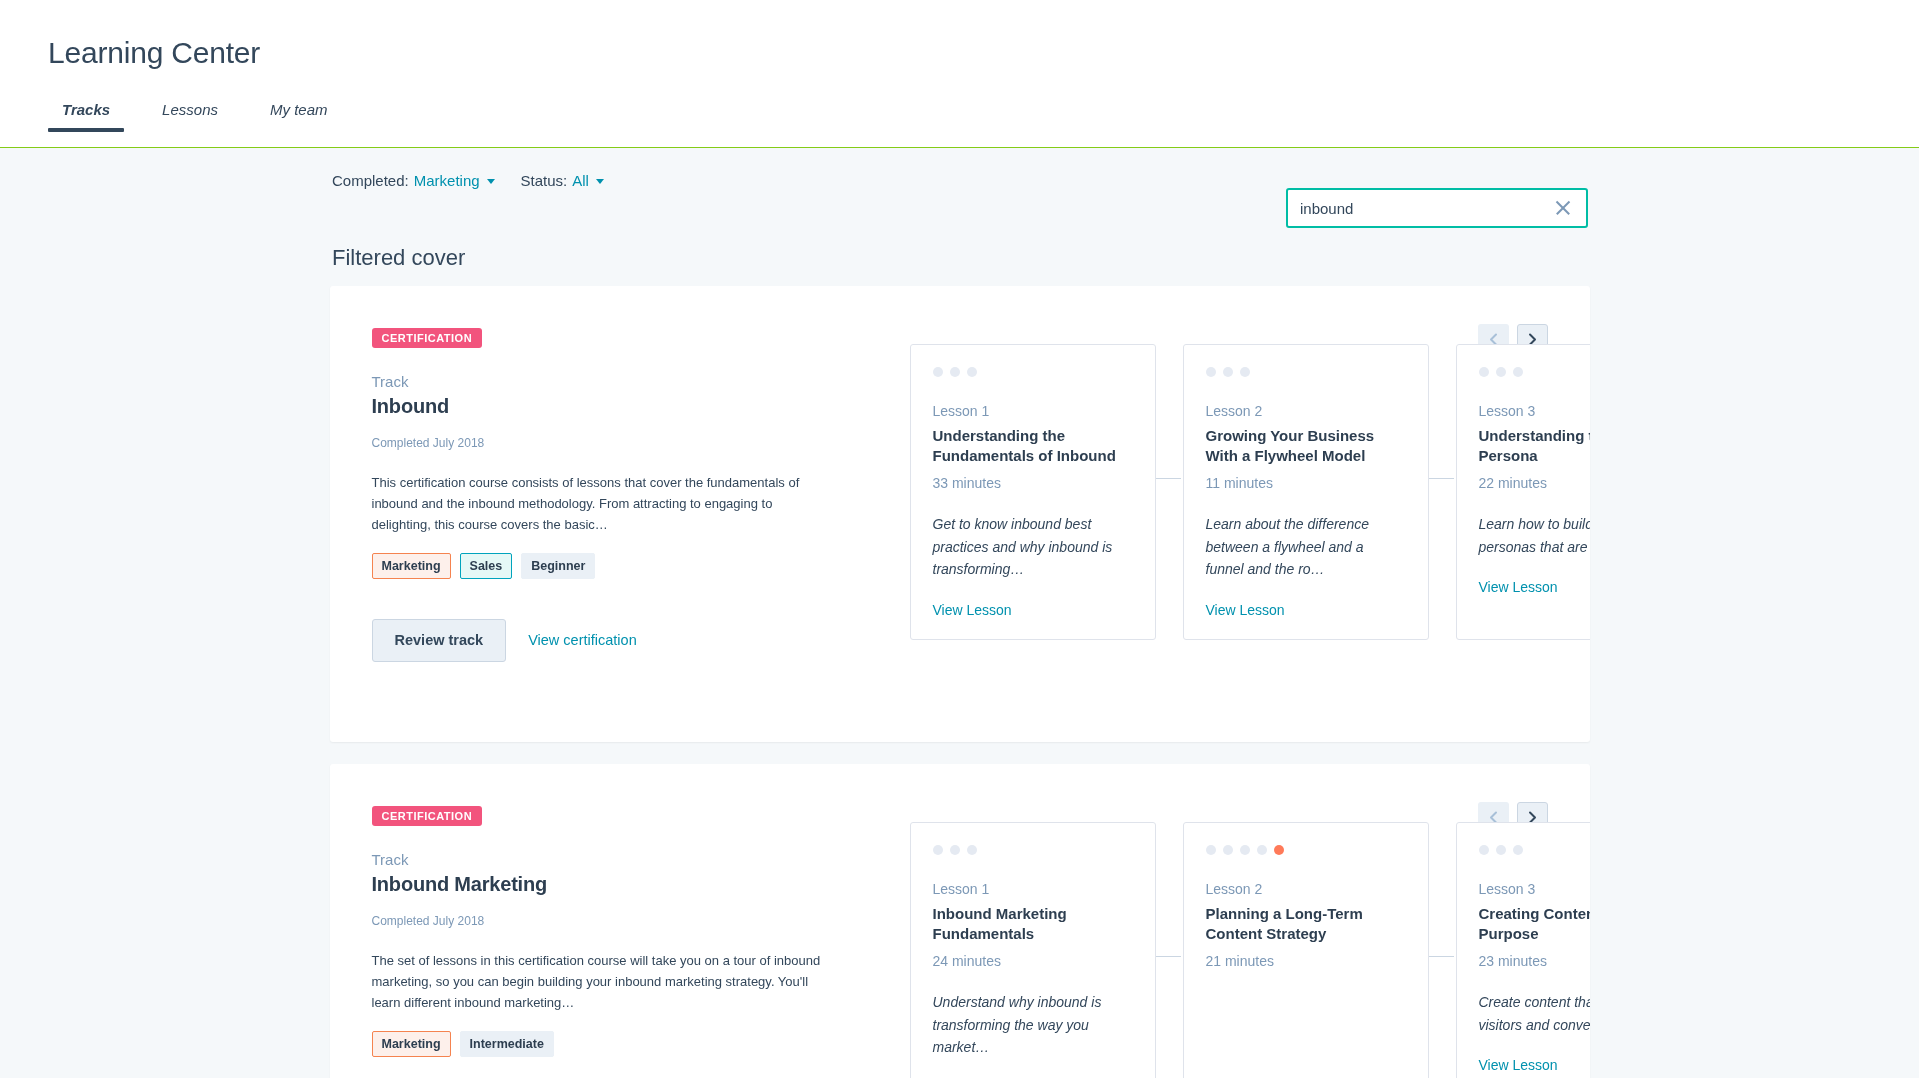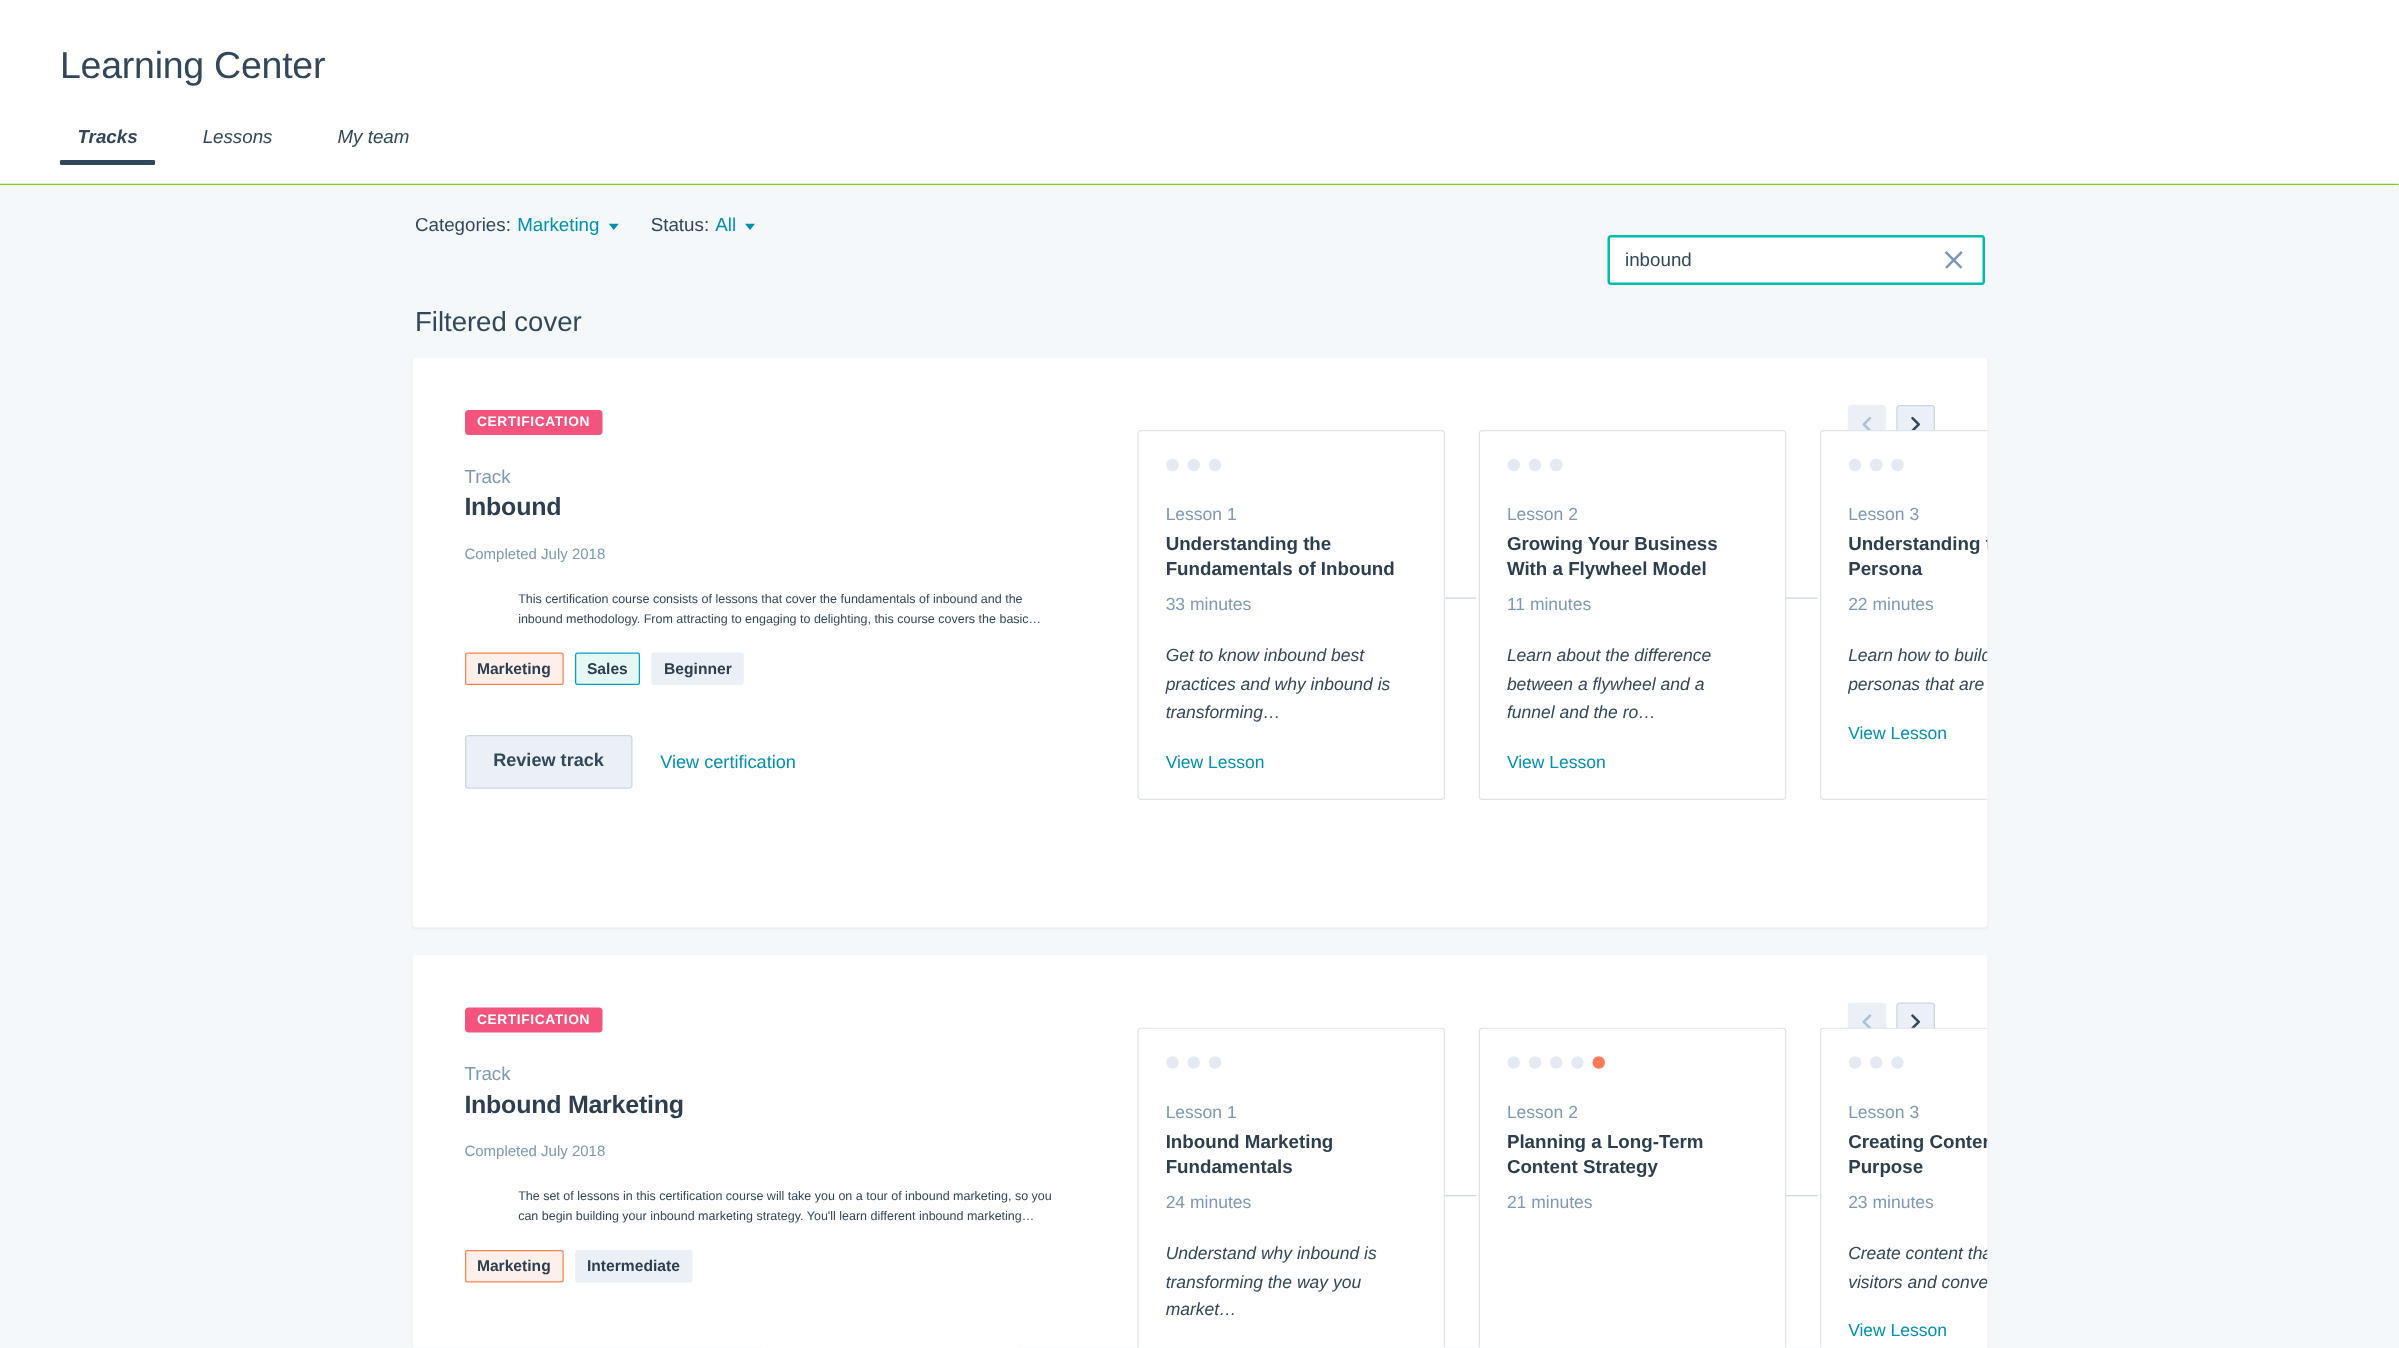--- a/index.html
+++ b/index.html
@@ -217,25 +217,24 @@
   }
 
   .track-status {
     margin-top: 18px;
     font-size: 12px;
     color: #7c98b6;
   }
 
   .track-desc {
     margin-top: 22px;
-    font-size: 10px;
+    font-size: 13px;
     line-height: 1.62;
     color: #33475b;
     max-width: 460px;
-    margin-left: 43px;
   }
 
   .tag-row {
     margin-top: 18px;
     display: flex;
     gap: 9px;
   }
 
   .tag {
     font-size: 12.5px;
@@ -382,21 +381,21 @@
   <nav class="tabs">
     <div class="tab active">Tracks</div>
     <div class="tab">Lessons</div>
     <div class="tab">My team</div>
   </nav>
 </div>
 
 <div class="filter-row">
   <div class="filters">
     <span class="filter-group">
-      <span class="filter-label">Categories:</span>
+      <span class="filter-label">Completed:</span>
       <span class="filter-value">Marketing</span>
       <span class="caret"></span>
     </span>
     <span style="display:inline-block;width:10px"></span>
     <span class="filter-group">
       <span class="filter-label">Status:</span>
       <span class="filter-value">All</span>
       <span class="caret"></span>
     </span>
   </div>

